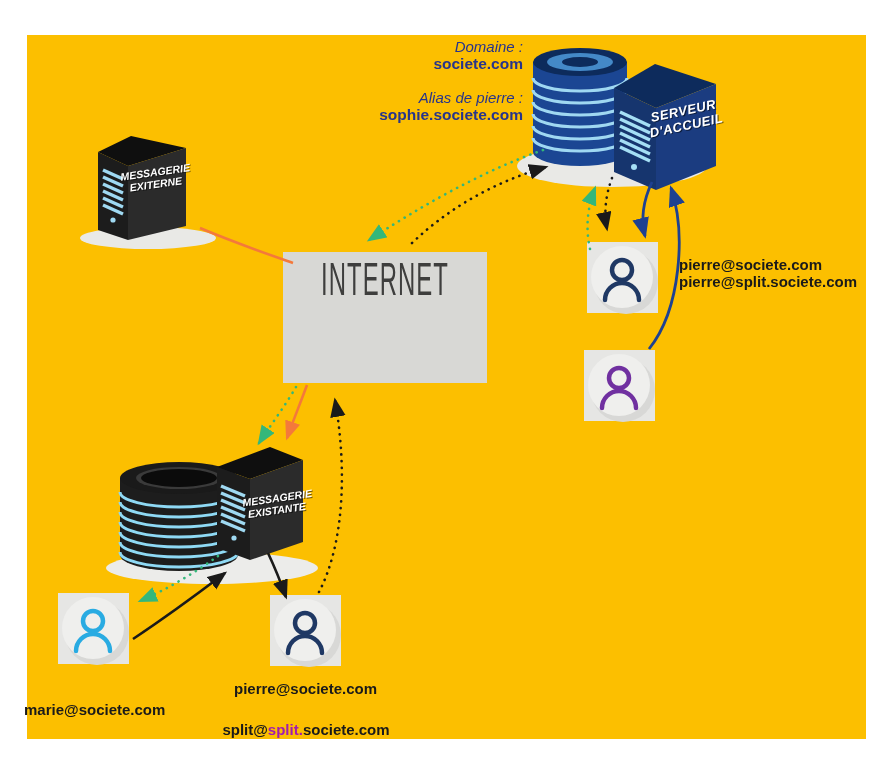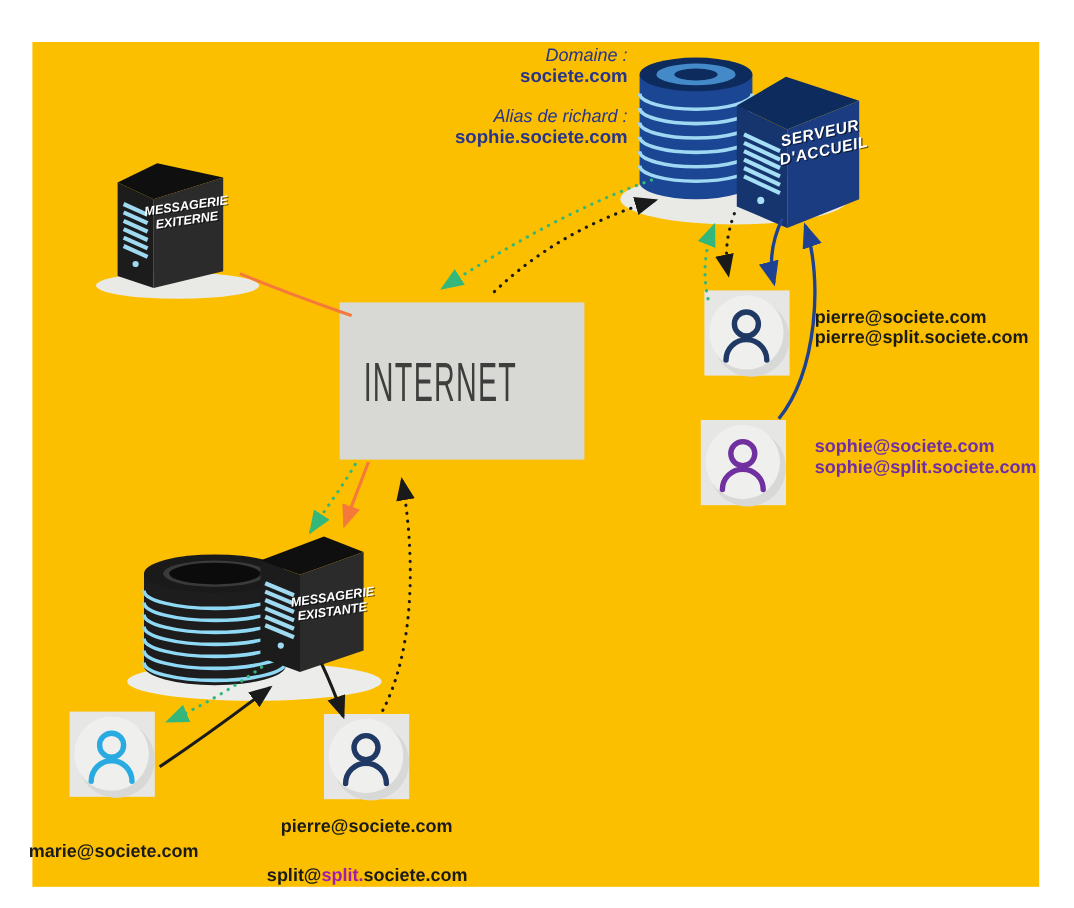--- a/index.html
+++ b/index.html
@@ -12,22 +12,22 @@
   .navy{color:#27348B;}
   .domain-block{right:372px;top:38px;text-align:right;font-size:15px;line-height:17px;}
   .domain-block .it{font-style:italic;}
   .domain-block .bd{font-weight:bold;font-size:15.5px;}
   .spacer{height:17px;}
   .srv-label{position:absolute;color:#fff;font-weight:bold;font-style:italic;text-align:center;
              text-shadow:1px 1px 0 rgba(0,0,0,0.55);line-height:1.15;}
   .lbl-accueil{left:646px;top:104px;width:78px;font-size:13px;transform:rotate(-12deg);letter-spacing:.5px;}
   .lbl-externe{left:121px;top:166px;width:68px;font-size:10.5px;transform:rotate(-8deg);}
   .lbl-existante{left:243px;top:492px;width:66px;font-size:10.5px;transform:rotate(-8deg);}
-  .internet-box{position:absolute;left:265px;top:252px;width:204px;height:131px;
-                display:flex;align-items:center;justify-content:center;border-radius:16px;}
+  .internet-box{position:absolute;left:283px;top:252px;width:204px;height:131px;
+                display:flex;align-items:flex-start;justify-content:center;border-radius:16px;}
   .internet-box span{font-size:46px;color:#3E3E3D;letter-spacing:2px;transform:scaleX(.52);}
   .redirect-label{left:198px;top:705px;width:216px;text-align:center;font-style:italic;
                   font-size:13.5px;color:#7B2D26;}
   .redirect-email{left:190px;top:721px;width:232px;text-align:center;font-weight:bold;font-size:15px;color:#1A1A1A;}
   .hl-pink{color:#a21caf;}
   .two-line{line-height:17px;}
   .sophie-t{color:#6F2DA8;}
 </style>
 </head>
 <body>
@@ -179,21 +179,21 @@
 
       <path d="M652,182 C643,201 641,220 645,236" stroke="#1E4191" stroke-width="2.8" marker-end="url(#mb)"></path>
       <path d="M649,349 C681,309 686,232 671,188" stroke="#1E4191" stroke-width="2.8" marker-end="url(#mb)"></path>
     </g>
   </svg>
 
   <div class="txt domain-block">
     <div class="it navy">Domaine :</div>
     <div class="bd navy">societe.com</div>
     <div class="spacer"></div>
-    <div class="it navy">Alias de richard :</div>
+    <div class="it navy">Alias de pierre :</div>
     <div class="bd navy">sophie.societe.com</div>
   </div>
 
   <div class="srv-label lbl-accueil">
     <div>SERVEUR</div>
     <div>D'ACCUEIL</div>
   </div>
 
   <div class="srv-label lbl-externe">
     <div>MESSAGERIE</div>
@@ -215,17 +215,13 @@
   <div class="txt email" style="left:234px;top:680px;">pierre@societe.com</div>
 
 
   <div class="txt redirect-email"><span>split@</span><span class="hl-pink">split.</span><span>societe.com</span></div>
 
   <div class="txt email two-line" style="left:679px;top:256px;">
     <div>pierre@societe.com</div>
     <div>pierre@split.societe.com</div>
   </div>
 
-  <div class="txt email two-line sophie-t" style="left:679px;top:364px;">
-    <div>sophie@societe.com</div>
-    <div>sophie@split.societe.com</div>
-  </div>
 </div>
 
 </body></html>

